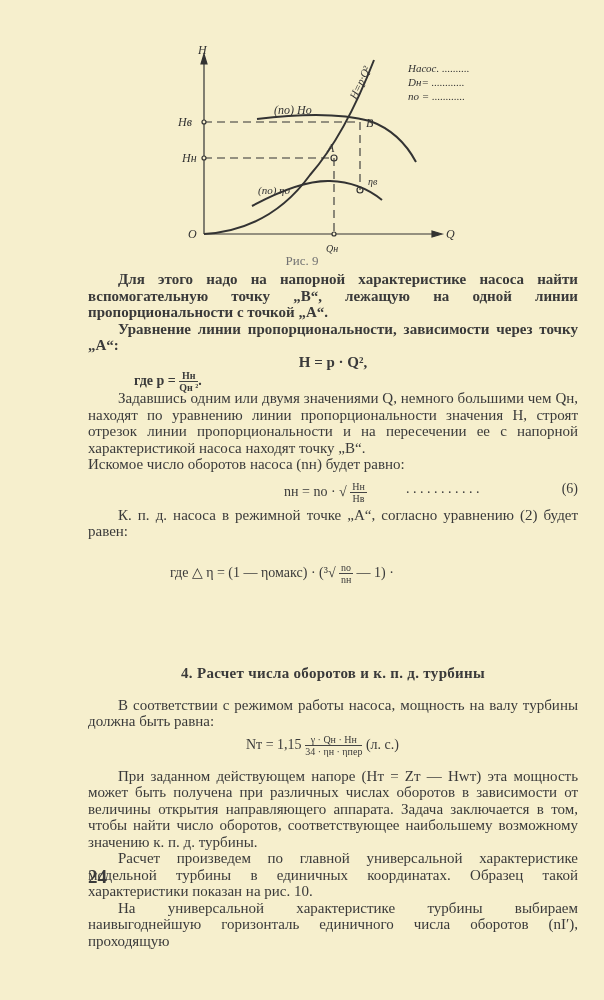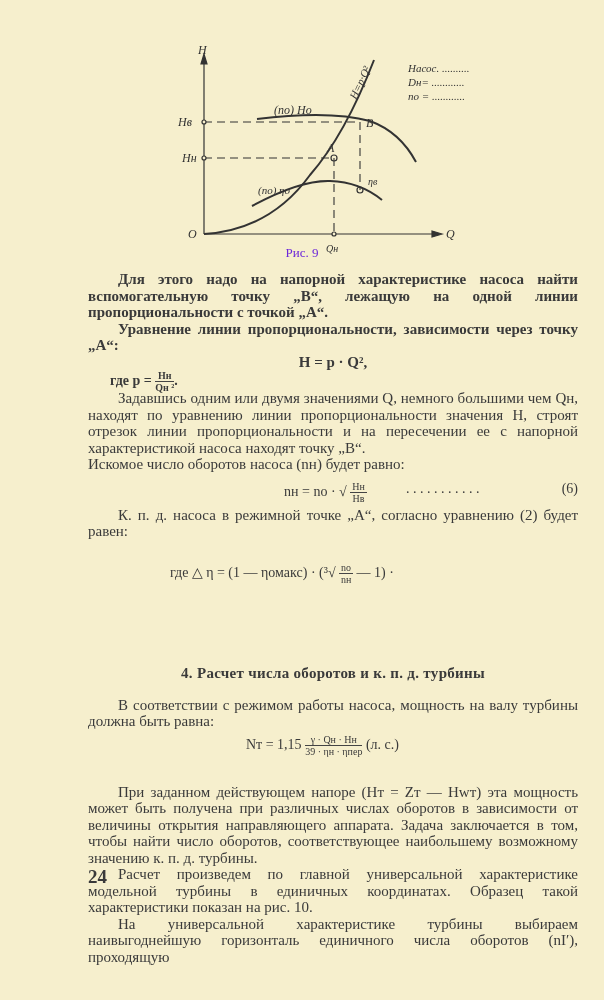--- a/index.html
+++ b/index.html
@@ -1,20 +1,20 @@
 <!DOCTYPE html>
 <html><head>
 <meta charset="utf-8">
 <style>
   html,body{margin:0;padding:0;}
   body{width:604px;height:1000px;background:#f6efcd;position:relative;overflow:hidden;
        font-family:"Liberation Serif","DejaVu Serif",serif;color:#3a3a3a;}
   .page{position:absolute;left:0;top:0;width:604px;height:1000px;}
   .fig{position:absolute;left:160px;top:40px;width:340px;height:225px;}
-  .caption{position:absolute;left:0;width:604px;top:245px;text-align:center;font-size:13px;color:#6d28d9;}
+  .caption{position:absolute;left:0;width:604px;top:253px;text-align:center;font-size:13px;color:#737373;}
   .text{position:absolute;left:88px;width:490px;font-size:15px;line-height:16.5px;text-align:justify;}
   .p{margin:0;text-indent:30px;}
   .p.noind{text-indent:0;}
   .center{text-align:center;text-indent:0;}
   .eq{position:relative;height:18px;font-size:14px;}
   .frac{display:inline-block;vertical-align:middle;text-align:center;font-size:10px;line-height:11px;}
   .frac .num{border-bottom:1px solid #444;padding:0 2px;}
   .heading{font-family:"Liberation Serif",serif;font-weight:bold;font-size:15px;text-align:center;text-indent:0;letter-spacing:.3px;}
   .pagenum{position:absolute;left:88px;top:866px;font-size:19px;font-weight:bold;}
   .eqnum{position:absolute;right:0;top:0;}
@@ -67,21 +67,21 @@
       <text x="248" y="46" font-size="11">Dн= ............</text>
       <text x="248" y="60" font-size="11">nо = ............</text>
     </g>
   </svg>
   <div class="caption">Рис. 9</div>
 
   <div class="text" style="top:271px;font-weight:bold;">
     <p class="p">Для этого надо на напорной характеристике насоса найти вспомогательную точку „B“, лежащую на одной линии пропорциональности с точкой „A“.</p>
     <p class="p">Уравнение линии пропорциональности, зависимости через точку „A“:</p>
     <p class="p center">H = p · Q²,</p>
-    <div class="eq" style="margin-left:22px;height:26px;">
+    <div class="eq" style="margin-left:46px;height:26px;">
       <span>где p =</span>
       <span class="frac"><div class="num">Hн</div><div>Qн ²</div></span>.
     </div>
   </div>
 
   <div class="text" style="top:390px;">
     <p class="p">Задавшись одним или двумя значениями Q, немного большими чем Qн, находят по уравнению линии пропорциональности значения H, строят отрезок линии пропорциональности и на пересечении ее с напорной характеристикой насоса находят точку „B“.</p>
     <p class="p noind">Искомое число оборотов насоса (nн) будет равно:</p>
     <div class="eq" style="margin-top:8px;height:26px;">
       <span style="position:absolute;left:196px;">
@@ -101,23 +101,23 @@
       </span>
     </div>
   </div>
 
   <div class="text" style="top:650px;">
     <p class="heading">4. Расчет числа оборотов и к. п. д. турбины</p>
     <p class="p" style="margin-top:14px;">В соответствии с режимом работы насоса, мощность на валу турбины должна быть равна:</p>
     <div class="eq" style="margin-top:4px;height:30px;">
       <span style="position:absolute;left:158px;">
         <span>Nт = 1,15</span>
-        <span class="frac"><div class="num">γ · Qн · Hн</div><div>39 · ηн · ηпер</div></span>
+        <span class="frac"><div class="num">γ · Qн · Hн</div><div>34 · ηн · ηпер</div></span>
         <span>(л. с.)</span>
       </span>
     </div>
-    <p class="p" style="margin-top:20px;">При заданном действующем напоре (Hт = Zт — Hwт) эта мощность может быть получена при различных числах оборотов в зависимости от величины открытия направляющего аппарата. Задача заключается в том, чтобы найти число оборотов, соответствующее наибольшему возможному значению к. п. д. турбины.</p>
+    <p class="p" style="margin-top:4px;">При заданном действующем напоре (Hт = Zт — Hwт) эта мощность может быть получена при различных числах оборотов в зависимости от величины открытия направляющего аппарата. Задача заключается в том, чтобы найти число оборотов, соответствующее наибольшему возможному значению к. п. д. турбины.</p>
     <p class="p">Расчет произведем по главной универсальной характеристике модельной турбины в единичных координатах. Образец такой характеристики показан на рис. 10.</p>
     <p class="p">На универсальной характеристике турбины выбираем наивыгоднейшую горизонталь единичного числа оборотов (nI′), проходящую</p>
   </div>
 
   <div class="pagenum">24</div>
 </div>
 
 </body></html>

